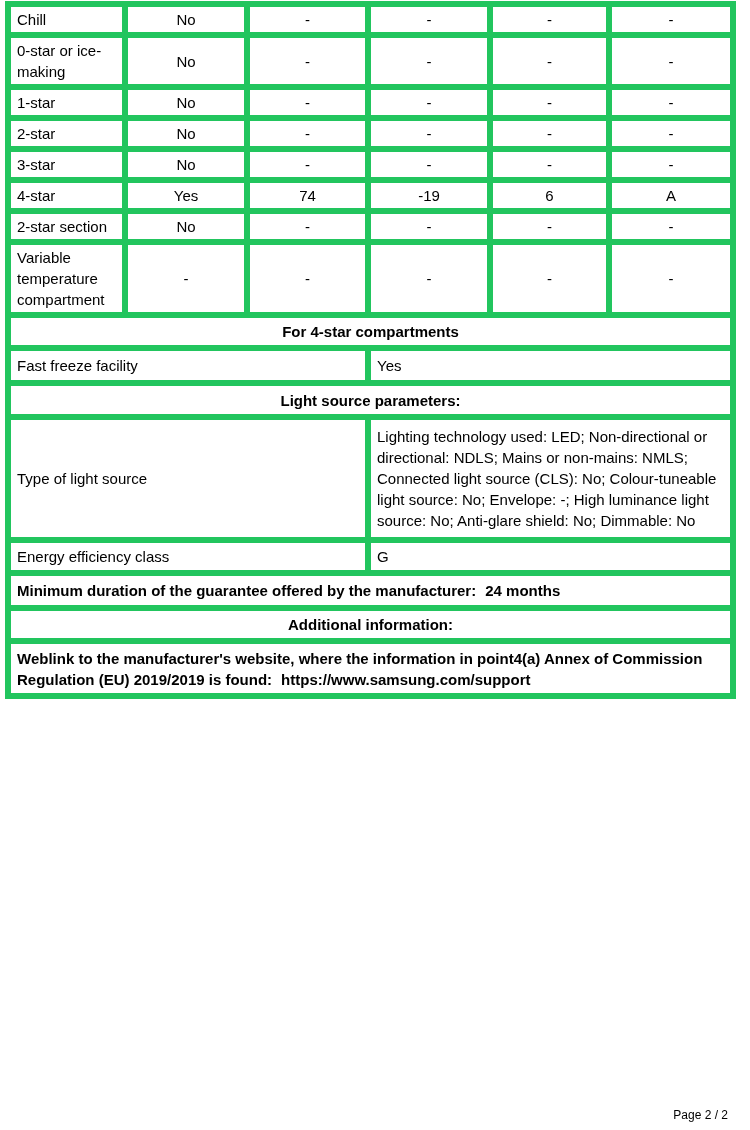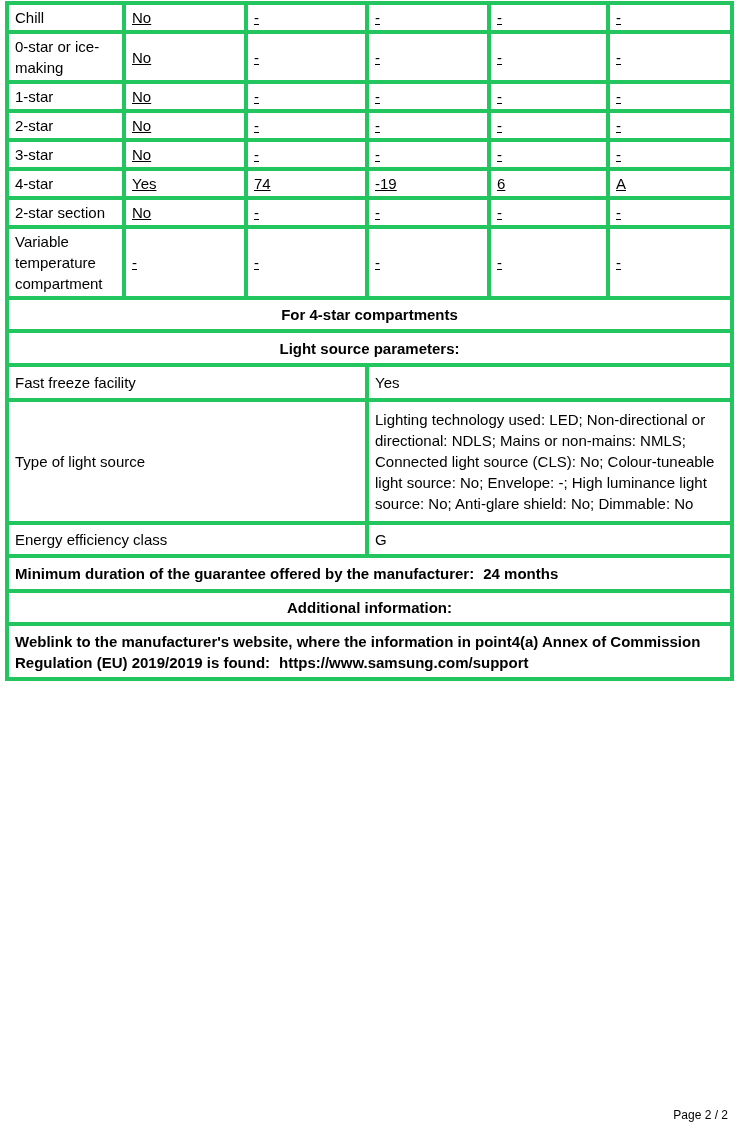--- a/index.html
+++ b/index.html
@@ -15,29 +15,29 @@
     color: #000000;
     overflow: hidden;
   }
   table.fiche {
     border-collapse: collapse;
     table-layout: fixed;
     width: 725px;
     margin: 1px 0 0 5px;
   }
   table.fiche td {
-    border: 4px solid #22c55e;
+    border: 6px solid #22c55e;
     font-size: 15px;
     padding: 2px 6px;
     vertical-align: middle;
     line-height: 21px;
     overflow: hidden;
   }
   td.lbl { text-align: left; }
-  td.val { text-align: left; text-decoration: underline; }
+  td.val { text-align: center; }
   td.lval { text-align: left; padding-left: 8px; }
   td.section {
     font-weight: bold;
     text-align: center;
     padding-left: 6px;
   }
   td.para { padding: 5px 8px 5px 6px; border-radius: 18px; }
   .bold-inline { font-weight: bold; }
   .value-inline { font-weight: bold; margin-left: 9px; margin-top: 32px; }
   #page-footer {
@@ -123,27 +123,27 @@
       <td class="val">-</td>
       <td class="val">-</td>
       <td class="val">-</td>
       <td class="val">-</td>
     </tr>
 
     <tr style="height:33px">
       <td class="section" colspan="6">For 4-star compartments</td>
     </tr>
 
-    <tr style="height:34px">
-      <td class="section" colspan="6">Light source parameters:</td>
-    </tr>
-
     <tr style="height:35px">
       <td class="lbl" colspan="3">Fast freeze facility</td>
       <td class="lval" colspan="3">Yes</td>
+    </tr>
+
+    <tr style="height:34px">
+      <td class="section" colspan="6">Light source parameters:</td>
     </tr>
 
     <tr style="height:123px">
       <td class="lbl" colspan="3">Type of light source</td>
       <td class="lval para" colspan="3">Lighting technology used: LED; Non-directional or directional: NDLS; Mains or non-mains: NMLS; Connected light source (CLS): No; Colour-tuneable light source: No; Envelope: -; High luminance light source: No; Anti-glare shield: No; Dimmable: No</td>
     </tr>
 
     <tr style="height:33px">
       <td class="lbl" colspan="3">Energy efficiency class</td>
       <td class="lval" colspan="3">G</td>

